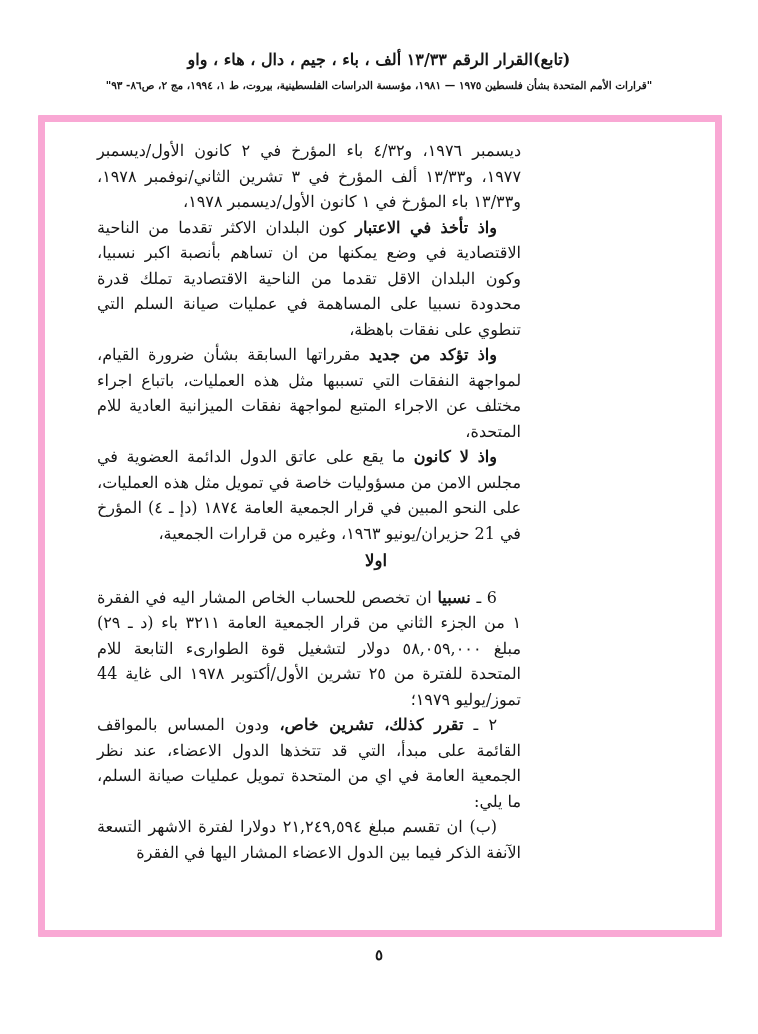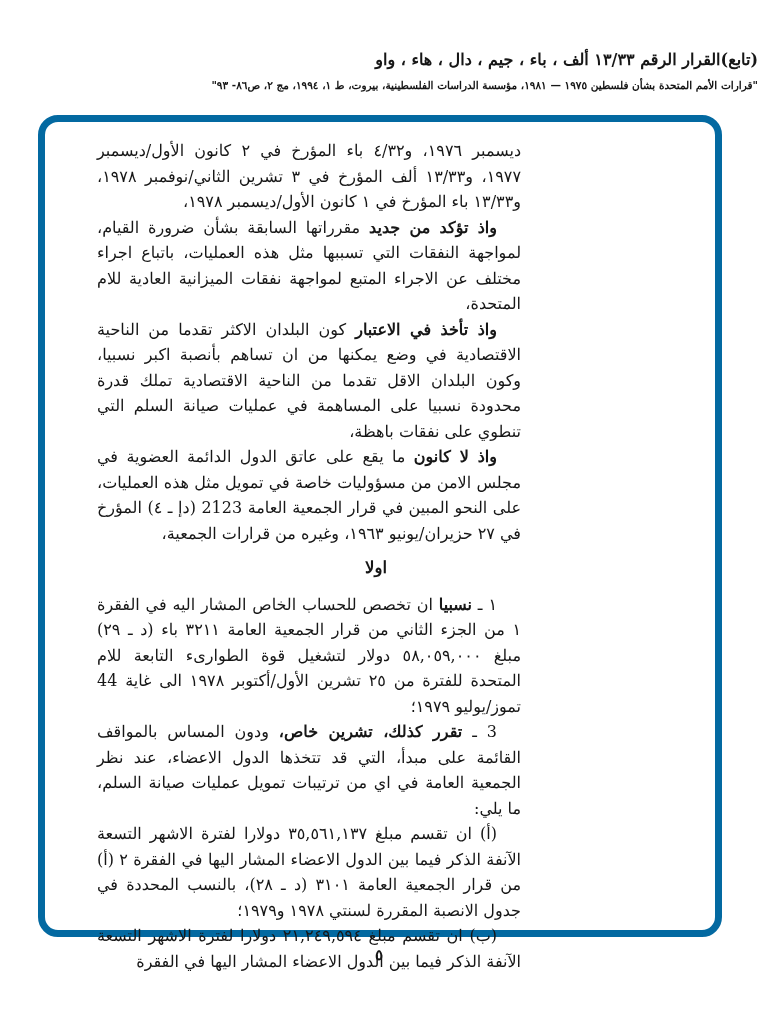--- a/index.html
+++ b/index.html
@@ -8,38 +8,39 @@
     background: #ffffff;
     position: relative;
     font-family: "DejaVu Serif", serif;
     color: #161616;
     overflow: hidden;
   }
   .header {
     position: absolute;
     top: 50px; left: 0;
     width: 758px;
+    text-align: center;
     direction: rtl;
   }
   .header-title {
     font-size: 16px;
     font-weight: bold;
     letter-spacing: 0.5px;
   }
   .header-source {
     margin-top: 10px;
     font-size: 10.5px;
     font-weight: bold;
   }
   .green-box {
     position: absolute;
     left: 38px; top: 115px;
     width: 670px; height: 808px;
-    border: 7px solid #0369a1;
-    border-radius: 20px;
+    border: 7px solid #f9a8d4;
+    border-radius: 1px;
     background: #ffffff;
   }
   .text-col {
     position: absolute;
     top: 16px; left: 52px;
     width: 424px;
     direction: rtl;
     text-align: justify;
     font-size: 16px;
     line-height: 25.5px;
@@ -47,21 +48,21 @@
   p.para {
     margin: 0;
     text-indent: 24px;
   }
   p.para.no-indent { text-indent: 0; }
   .lead { font-weight: bold; }
   .section-heading {
     font-weight: bold;
     text-align: center;
     padding-left: 134px;
-    margin: 9px 0 11px 0;
+    margin: 2px 0 11px 0;
     font-size: 16.5px;
   }
   .page-number {
     position: absolute;
     top: 946px; left: 0;
     width: 758px;
     text-align: center;
     font-size: 15px;
     font-weight: bold;
   }
@@ -72,32 +73,31 @@
 <div class="header">
   <div class="header-title">(تابع)القرار الرقم ١٣/٣٣ ألف ، باء ، جيم ، دال ، هاء ، واو</div>
   <div class="header-source">"قرارات الأمم المتحدة بشأن فلسطين ١٩٧٥ — ١٩٨١، مؤسسة الدراسات الفلسطينية، بيروت، ط ١، ١٩٩٤، مج ٢، ص٨٦- ٩٣"</div>
 </div>
 
 <div class="green-box">
   <div class="text-col">
 
     <p class="para no-indent"><span></span><span class="lead"></span><span>ديسمبر ١٩٧٦، و٤/٣٢ باء المؤرخ في ٢ كانون الأول/ديسمبر ١٩٧٧، و١٣/٣٣ ألف المؤرخ في ٣ تشرين الثاني/نوفمبر ١٩٧٨، و١٣/٣٣ باء المؤرخ في ١ كانون الأول/ديسمبر ١٩٧٨،</span></p>
 
+    <p class="para"><span></span><span class="lead">واذ تأخذ في الاعتبار</span><span> كون البلدان الاكثر تقدما من الناحية الاقتصادية في وضع يمكنها من ان تساهم بأنصبة اكبر نسبيا، وكون البلدان الاقل تقدما من الناحية الاقتصادية تملك قدرة محدودة نسبيا على المساهمة في عمليات صيانة السلم التي تنطوي على نفقات باهظة،</span></p>
+
     <p class="para"><span></span><span class="lead">واذ تؤكد من جديد</span><span> مقرراتها السابقة بشأن ضرورة القيام، لمواجهة النفقات التي تسببها مثل هذه العمليات، باتباع اجراء مختلف عن الاجراء المتبع لمواجهة نفقات الميزانية العادية للام المتحدة،</span></p>
 
-    <p class="para"><span></span><span class="lead">واذ تأخذ في الاعتبار</span><span> كون البلدان الاكثر تقدما من الناحية الاقتصادية في وضع يمكنها من ان تساهم بأنصبة اكبر نسبيا، وكون البلدان الاقل تقدما من الناحية الاقتصادية تملك قدرة محدودة نسبيا على المساهمة في عمليات صيانة السلم التي تنطوي على نفقات باهظة،</span></p>
-
-    <p class="para"><span></span><span class="lead">واذ لا كانون</span><span> ما يقع على عاتق الدول الدائمة العضوية في مجلس الامن من مسؤوليات خاصة في تمويل مثل هذه العمليات، على النحو المبين في قرار الجمعية العامة 2123 (دإ ـ ٤) المؤرخ في ٢٧ حزيران/يونيو ١٩٦٣، وغيره من قرارات الجمعية،</span></p>
+    <p class="para"><span></span><span class="lead">واذ لا كانون</span><span> ما يقع على عاتق الدول الدائمة العضوية في مجلس الامن من مسؤوليات خاصة في تمويل مثل هذه العمليات، على النحو المبين في قرار الجمعية العامة ١٨٧٤ (دإ ـ ٤) المؤرخ في 21 حزيران/يونيو ١٩٦٣، وغيره من قرارات الجمعية،</span></p>
 
     <div class="section-heading">اولا</div>
 
-    <p class="para"><span>١ ـ </span><span class="lead">نسبيا</span><span> ان تخصص للحساب الخاص المشار اليه في الفقرة ١ من الجزء الثاني من قرار الجمعية العامة ٣٢١١ باء (د ـ ٢٩) مبلغ ٥٨,٠٥٩,٠٠٠ دولار لتشغيل قوة الطوارىء التابعة للام المتحدة للفترة من ٢٥ تشرين الأول/أكتوبر ١٩٧٨ الى غاية 44 تموز/يوليو ١٩٧٩؛</span></p>
+    <p class="para"><span>6 ـ </span><span class="lead">نسبيا</span><span> ان تخصص للحساب الخاص المشار اليه في الفقرة ١ من الجزء الثاني من قرار الجمعية العامة ٣٢١١ باء (د ـ ٢٩) مبلغ ٥٨,٠٥٩,٠٠٠ دولار لتشغيل قوة الطوارىء التابعة للام المتحدة للفترة من ٢٥ تشرين الأول/أكتوبر ١٩٧٨ الى غاية 44 تموز/يوليو ١٩٧٩؛</span></p>
 
-    <p class="para"><span>3 ـ </span><span class="lead">تقرر كذلك، تشرين خاص،</span><span> ودون المساس بالمواقف القائمة على مبدأ، التي قد تتخذها الدول الاعضاء، عند نظر الجمعية العامة في اي من ترتيبات تمويل عمليات صيانة السلم، ما يلي:</span></p>
+    <p class="para"><span>٢ ـ </span><span class="lead">تقرر كذلك، تشرين خاص،</span><span> ودون المساس بالمواقف القائمة على مبدأ، التي قد تتخذها الدول الاعضاء، عند نظر الجمعية العامة في اي من المتحدة تمويل عمليات صيانة السلم، ما يلي:</span></p>
 
-    <p class="para"><span>(أ) </span><span class="lead"></span><span>ان تقسم مبلغ ٣٥,٥٦١,١٣٧ دولارا لفترة الاشهر التسعة الآنفة الذكر فيما بين الدول الاعضاء المشار اليها في الفقرة ٢ (أ) من قرار الجمعية العامة ٣١٠١ (د ـ ٢٨)، بالنسب المحددة في جدول الانصبة المقررة لسنتي ١٩٧٨ و١٩٧٩؛</span></p>
 
     <p class="para"><span>(ب) </span><span class="lead"></span><span>ان تقسم مبلغ ٢١,٢٤٩,٥٩٤ دولارا لفترة الاشهر التسعة الآنفة الذكر فيما بين الدول الاعضاء المشار اليها في الفقرة</span></p>
 
   </div>
 </div>
 
 <div class="page-number">٥</div>
 
 </body></html>

